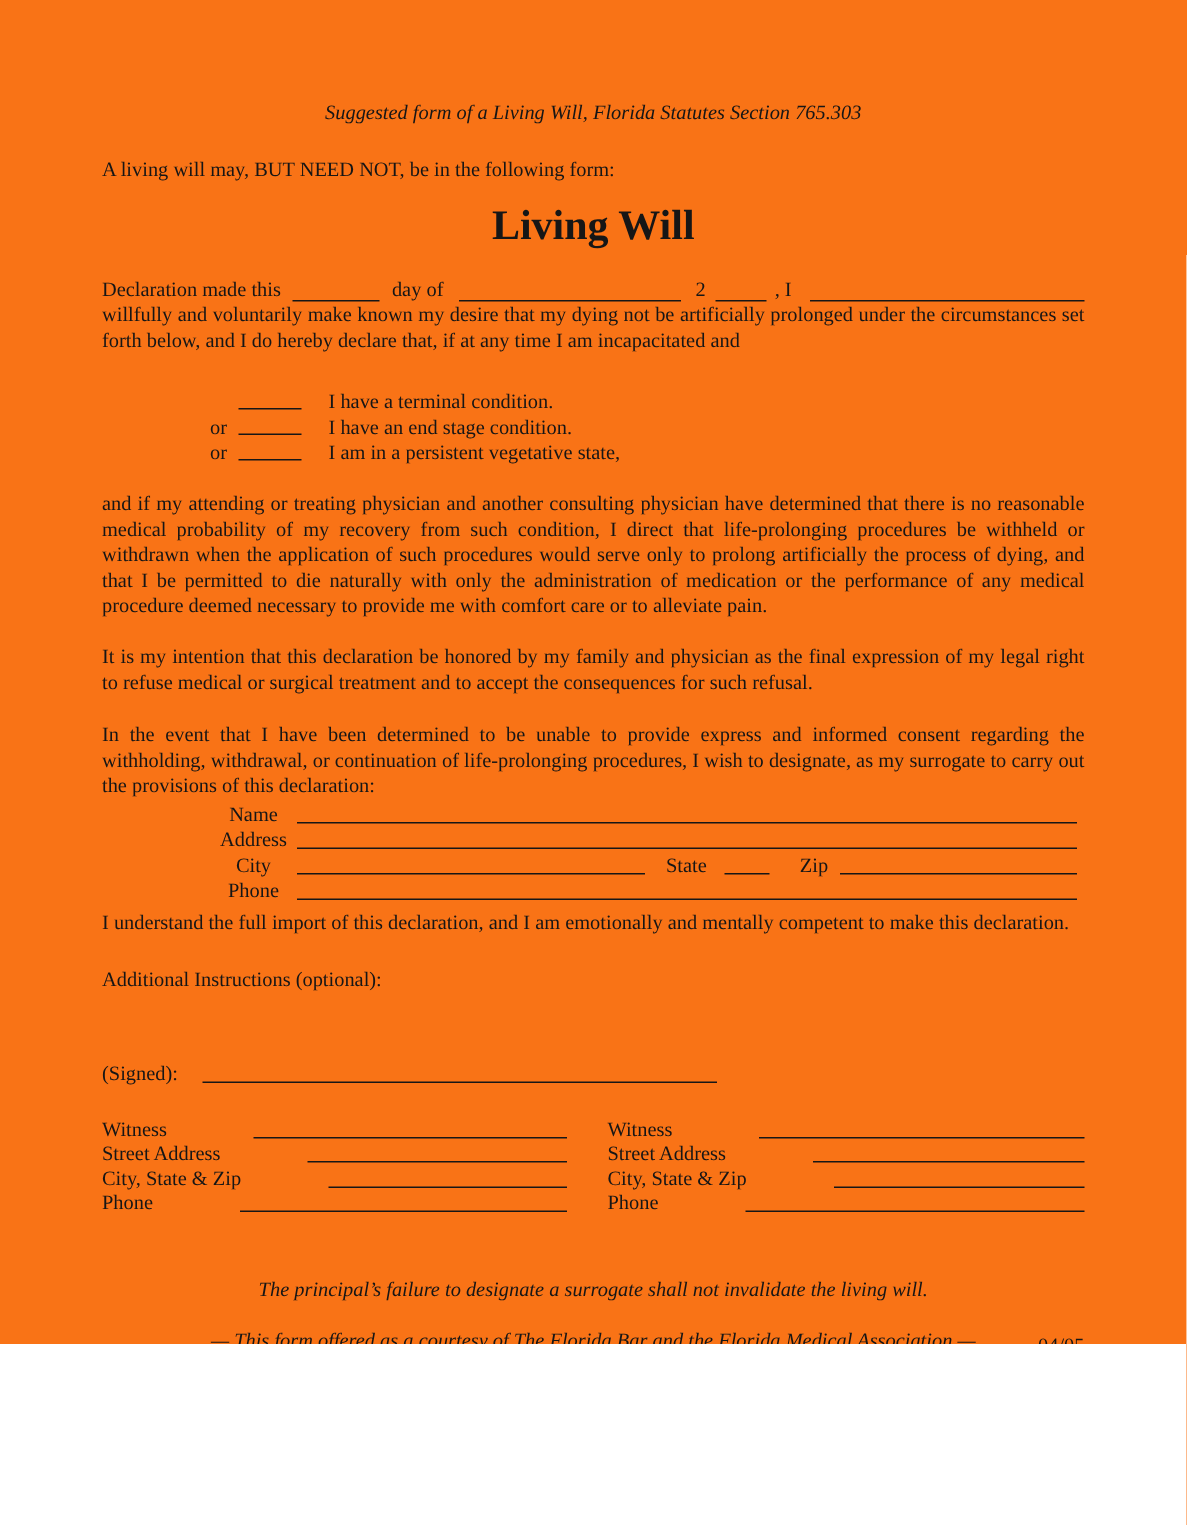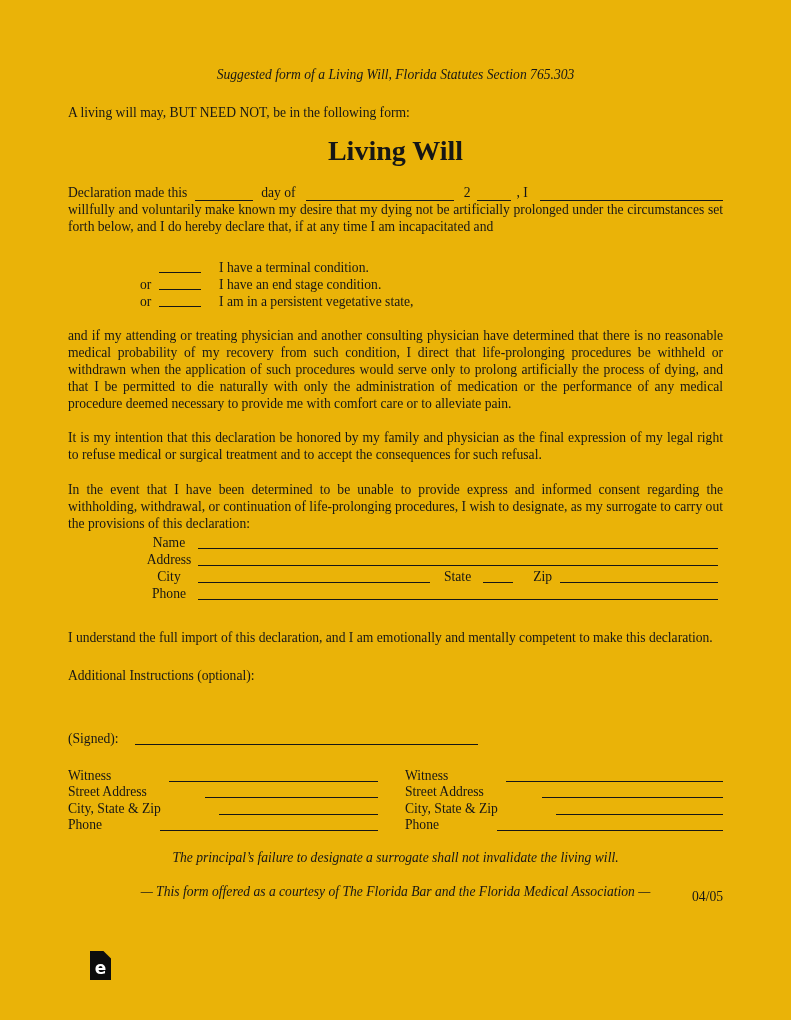--- a/index.html
+++ b/index.html
@@ -1,20 +1,20 @@
 <!DOCTYPE html>
 <html><head>
 <meta charset="utf-8">
 <style>
   html,body { margin:0; padding:0; background:#ffffff; }
   .page {
     position: relative;
     width: 791px;
-    height: 1020px;
-    background: #eab308;
+    height: 896px;
+    background: #f97316;
     font-family: "Liberation Serif", serif;
     color: #161616;
     font-size: 13.6px;
     line-height: 17px;
     overflow: hidden;
     box-sizing: border-box;
   }
   .content { padding: 64px 68px 0 68px; }
 
   .center { text-align: center; }
@@ -71,21 +71,21 @@
     height: 17px;
   }
   .flabel { width: 58px; flex: 0 0 auto; }
   .fline  { flex: 1 1 auto; border-bottom: 1.5px solid #161616; margin-bottom: 2px; }
   .cityline { flex: 0 0 232px; }
   .state-label { margin-left: 14px; flex: 0 0 auto; }
   .state-blank { width: 30px; flex: 0 0 auto; margin-left: 12px; margin-bottom: 2px; }
   .zip-label { margin-left: 20px; flex: 0 0 auto; }
   .zip-blank { flex: 1 1 auto; margin-left: 8px; margin-bottom: 2px; }
 
-  .p4 { margin-top: 27px; }
+  .p4 { margin-top: 4px; }
   .additional { margin-top: 21px; }
 
   .signed-row {
     margin-top: 46px;
     display: flex;
     align-items: flex-end;
   }
   .signed-label { flex: 0 0 auto; }
   .signed-blank { width: 343px; margin-left: 16px; margin-bottom: 2px; }
 
@@ -97,21 +97,21 @@
   .wcol-right { flex: 1 1 auto; margin-left: 27px; }
   .wrow {
     display: flex;
     align-items: flex-end;
     height: 16.5px;
     gap: 44px;
   }
   .wlabel { flex: 0 0 auto; margin-right: 14px; white-space: nowrap; }
   .wline  { flex: 1 1 auto; border-bottom: 1.5px solid #161616; margin-bottom: 2px; }
 
-  .footer-note1 { margin-top: 16px; }
+  .footer-note1 { margin-top: 41px; }
   .footer-note2 { margin-top: 17px; }
 
   .page-number {
     position: absolute;
     top: 888px;
     right: 68px;
   }
 
   .logo {
     position: absolute;

